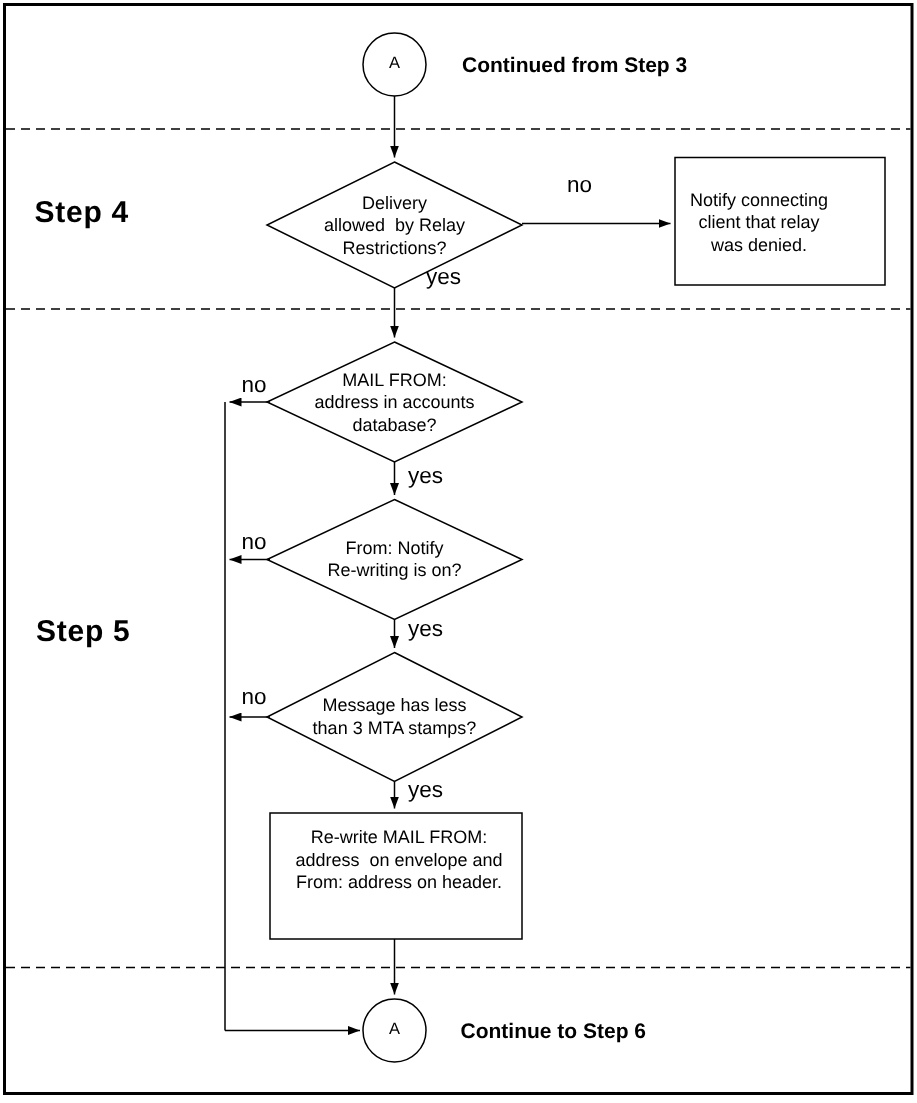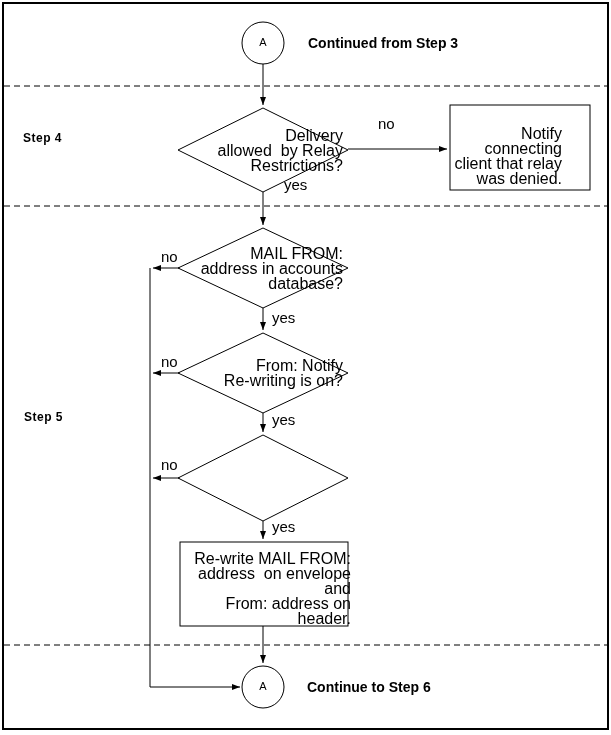--- a/index.html
+++ b/index.html
@@ -9,28 +9,28 @@
     width: 611px;
     height: 735px;
     background: #ffffff;
     font-family: "Liberation Sans", sans-serif;
     color: #000000;
     overflow: hidden;
   }
   .canvas svg { position: absolute; left: 0; top: 0; }
   .lbl { position: absolute; color: #000000; }
   .node-text {
-    font-size: 16px;
+    font-size: 12px;
     line-height: 15px;
-    text-align: right;
+    text-align: center;
     white-space: pre-wrap;
   }
   .branch-lbl { font-size: 15px; line-height: 13px; }
   .caption { font-size: 14px; font-weight: bold; white-space: nowrap; }
-  .step-lbl { font-size: 12px; font-weight: bold; letter-spacing: 0.5px; white-space: nowrap; }
+  .step-lbl { font-size: 20px; font-weight: bold; letter-spacing: 0.5px; white-space: nowrap; }
   .conn-lbl { font-size: 11px; width: 40px; text-align: center; }
 </style>
 </head>
 <body>
 
 <div class="canvas">
 
   <svg width="611" height="735" viewBox="0 0 611 735">
     <defs>
       <marker id="arr" markerWidth="8" markerHeight="6" refX="8" refY="3" orient="auto" markerUnits="userSpaceOnUse">
@@ -89,20 +89,22 @@
 address in accounts
 database?</div>
   <div class="lbl branch-lbl" style="left:161px; top:250px;">no</div>
   <div class="lbl branch-lbl" style="left:272px; top:311px;">yes</div>
 
   <div class="lbl node-text" style="left:183px; top:358px; width:160px;">From: Notify
 Re-writing is on?</div>
   <div class="lbl branch-lbl" style="left:161px; top:355px;">no</div>
   <div class="lbl branch-lbl" style="left:272px; top:413px;">yes</div>
 
+  <div class="lbl node-text" style="left:183px; top:463px; width:160px;">Message has less
+than 3 MTA stamps?</div>
   <div class="lbl branch-lbl" style="left:161px; top:458px;">no</div>
   <div class="lbl branch-lbl" style="left:272px; top:520px;">yes</div>
 
   <div class="lbl node-text" style="left:181px; top:551px; width:170px;">Re-write MAIL FROM:
 address  on envelope and
 From: address on header.</div>
 
   <div class="lbl conn-lbl" style="left:243px; top:680px;">A</div>
   <div class="lbl caption" style="left:307px; top:679px;">Continue to Step 6</div>
 

